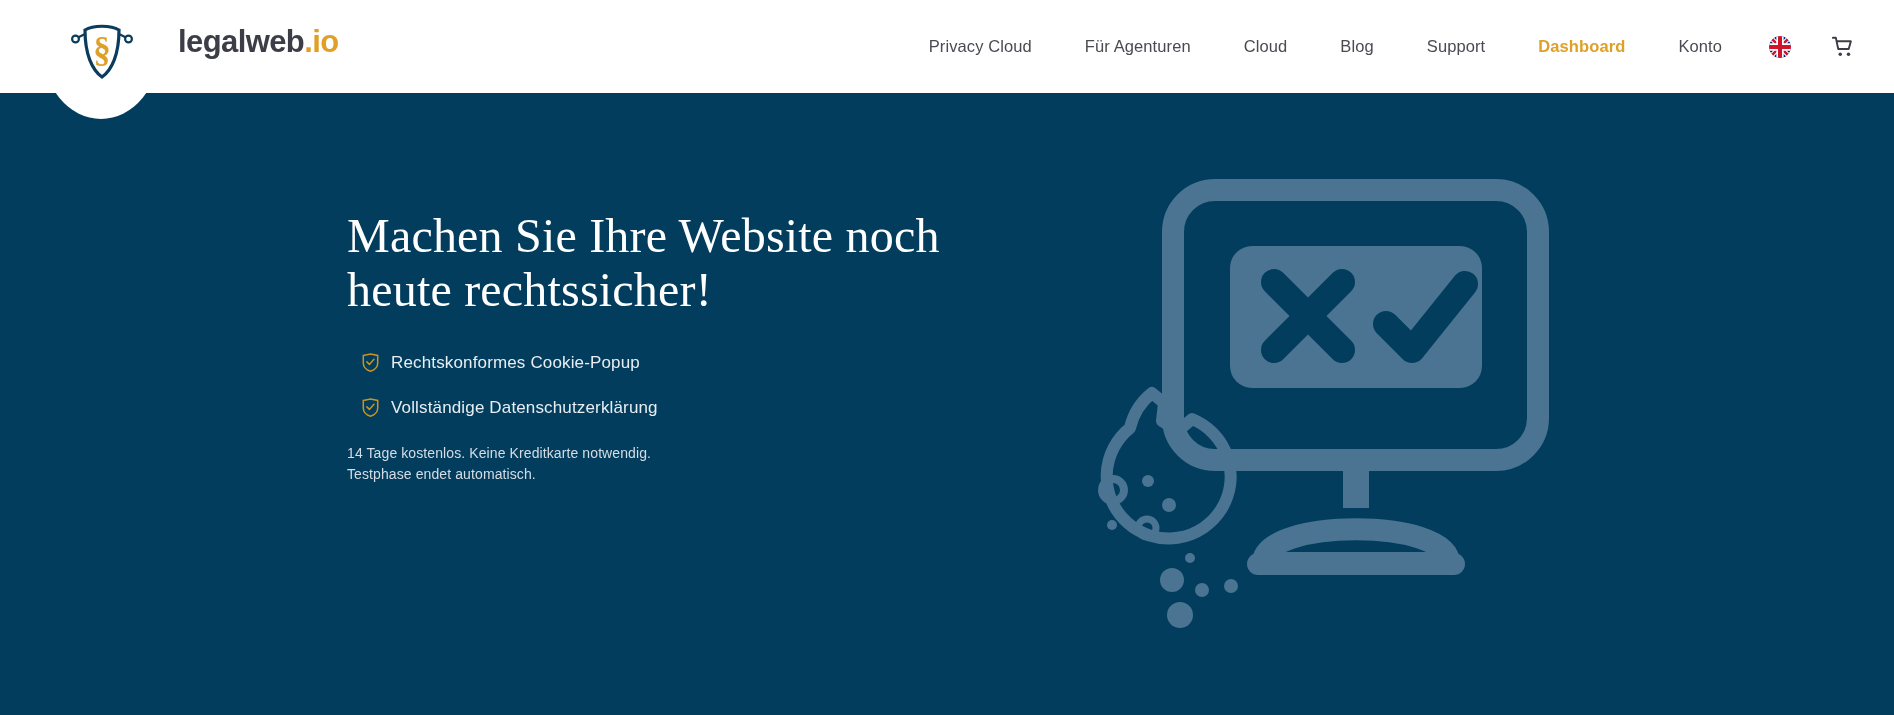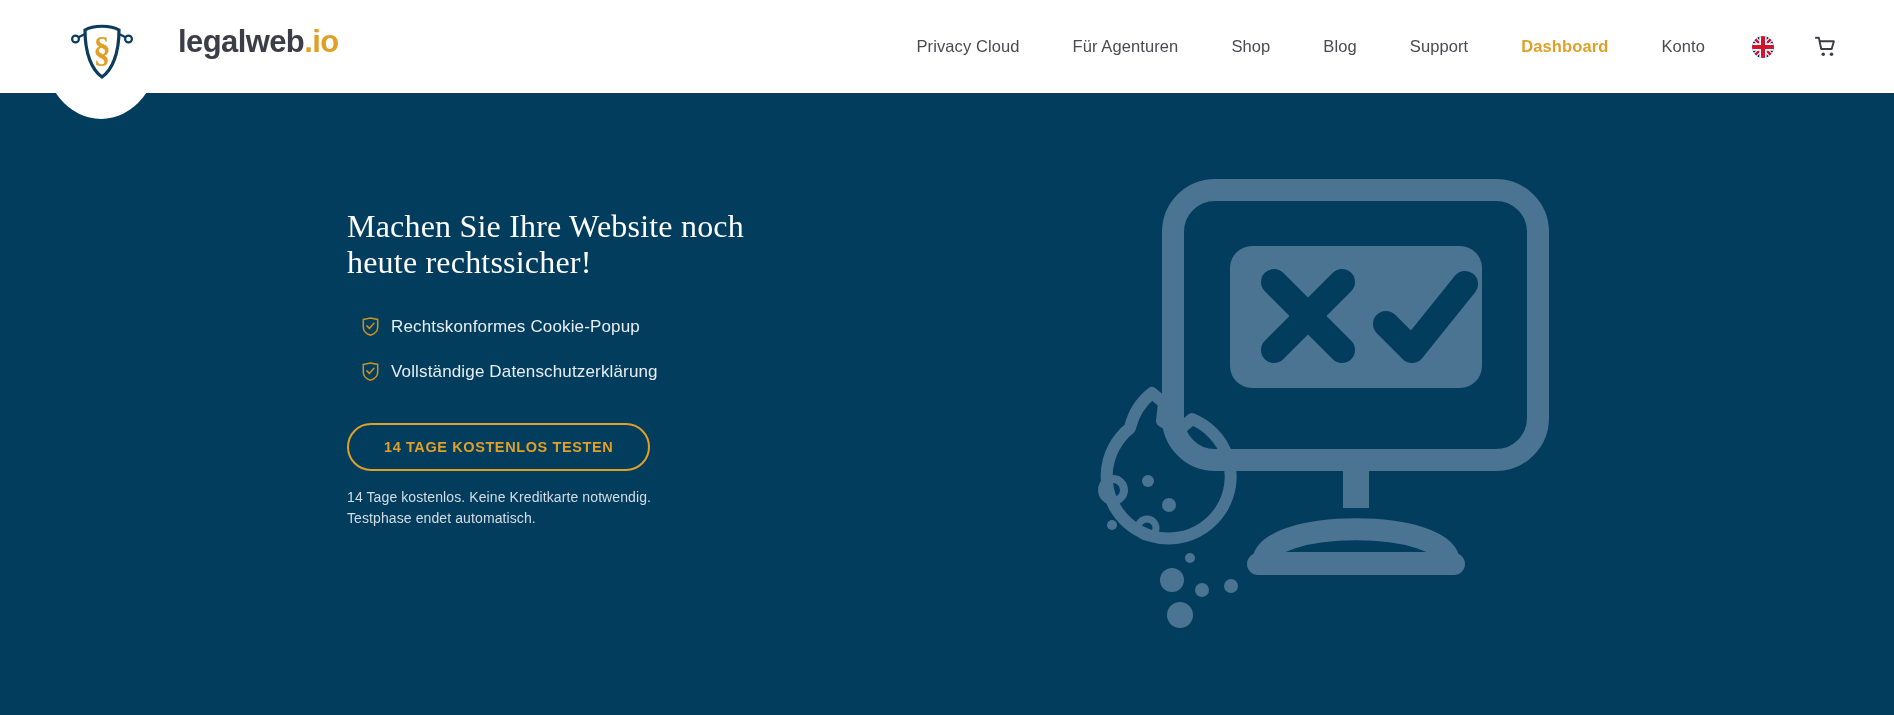--- a/index.html
+++ b/index.html
@@ -41,21 +41,21 @@
     font-weight:bold;
     letter-spacing:-0.6px;
     color:#3d3d47;
     white-space:nowrap;
   }
   .brand-text .dot-io { color:#e0a028;margin-top:39px; }
 
   
   .nav {
     position:absolute;
-    right:40px; top:0; height:93px;
+    right:23px; top:0; height:93px;
     display:flex; align-items:center;
     gap:7px;
     z-index:7;
   }
   .nav-link {
     font-size:16.5px;
     color:#4a4a52;
     padding:0 23px;
     white-space:nowrap;
     text-decoration:none;
@@ -79,21 +79,21 @@
     width:1894px; height:622px;
     background:#023d5e;
   }
   .hero-copy {
     position:absolute;
     left:347px; top:116px;
     width:620px;
   }
   .headline {
     font-family:"Liberation Serif", serif;
-    font-size:32px;
+    font-size:48px;
     line-height:1.12;
     color:#ffffff;
     font-weight:normal;
     letter-spacing:0.2px;
   }
   .bullets {
     margin-top:36px;
     list-style:none;
   }
   .bullet {
@@ -156,21 +156,21 @@
     </svg>
   </span>
   <span class="brand-text">
     <span>legalweb</span><span class="dot-io">.io</span>
   </span>
 </div>
 
 <nav class="nav">
   <a class="nav-link">Privacy Cloud</a>
   <a class="nav-link">Für Agenturen</a>
-  <a class="nav-link">Shop</a>
+  <a class="nav-link">Cloud</a>
   <a class="nav-link">Blog</a>
   <a class="nav-link">Support</a>
   <a class="nav-link active">Dashboard</a>
   <a class="nav-link">Konto</a>
 
   <span class="nav-icon">
     <svg class="flag" viewBox="0 0 60 60">
       <defs>
           <clipPath id="flagclip">
             <circle cx="30" cy="30" r="30"></circle>
@@ -213,21 +213,20 @@
       </li>
       <li class="bullet">
         <svg class="bullet-icon" viewBox="0 0 17 19">
           <path d="M1.3 2.4 L8.5 0.9 L15.7 2.4 V10 C15.7 14.3 12.4 17 8.5 18.2 C4.6 17 1.3 14.3 1.3 10 Z" fill="none" stroke="#c9941f" stroke-width="1.5"></path>
           <path d="M4.9 8.9 L7.4 11.4 L12 6.3" fill="none" stroke="#c9941f" stroke-width="1.5" stroke-linecap="round" stroke-linejoin="round"></path>
         </svg>
         <span class="bullet-text">Vollständige Datenschutzerklärung</span>
       </li>
     </ul>
 
-    <button class="cta">14 TAGE KOSTENLOS TESTEN</button>
 
     <p class="fineprint">
       <span>14 Tage kostenlos. Keine Kreditkarte notwendig.</span><br>
       <span>Testphase endet automatisch.</span>
     </p>
   </div>
 
   <div class="illus">
     <svg viewBox="0 0 520 450" width="520" height="450">
       <g fill="none" stroke="#4a7492" stroke-width="22" stroke-linejoin="round">

